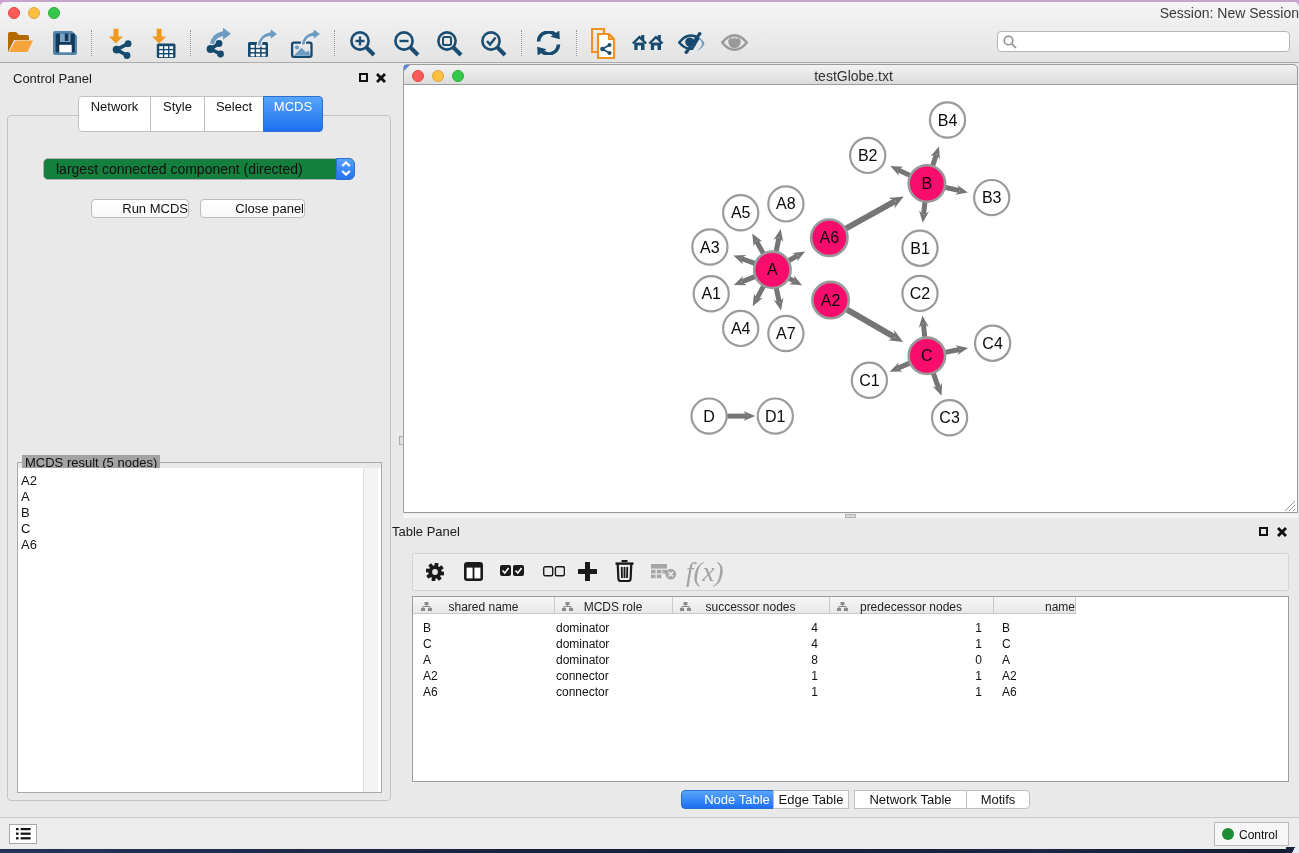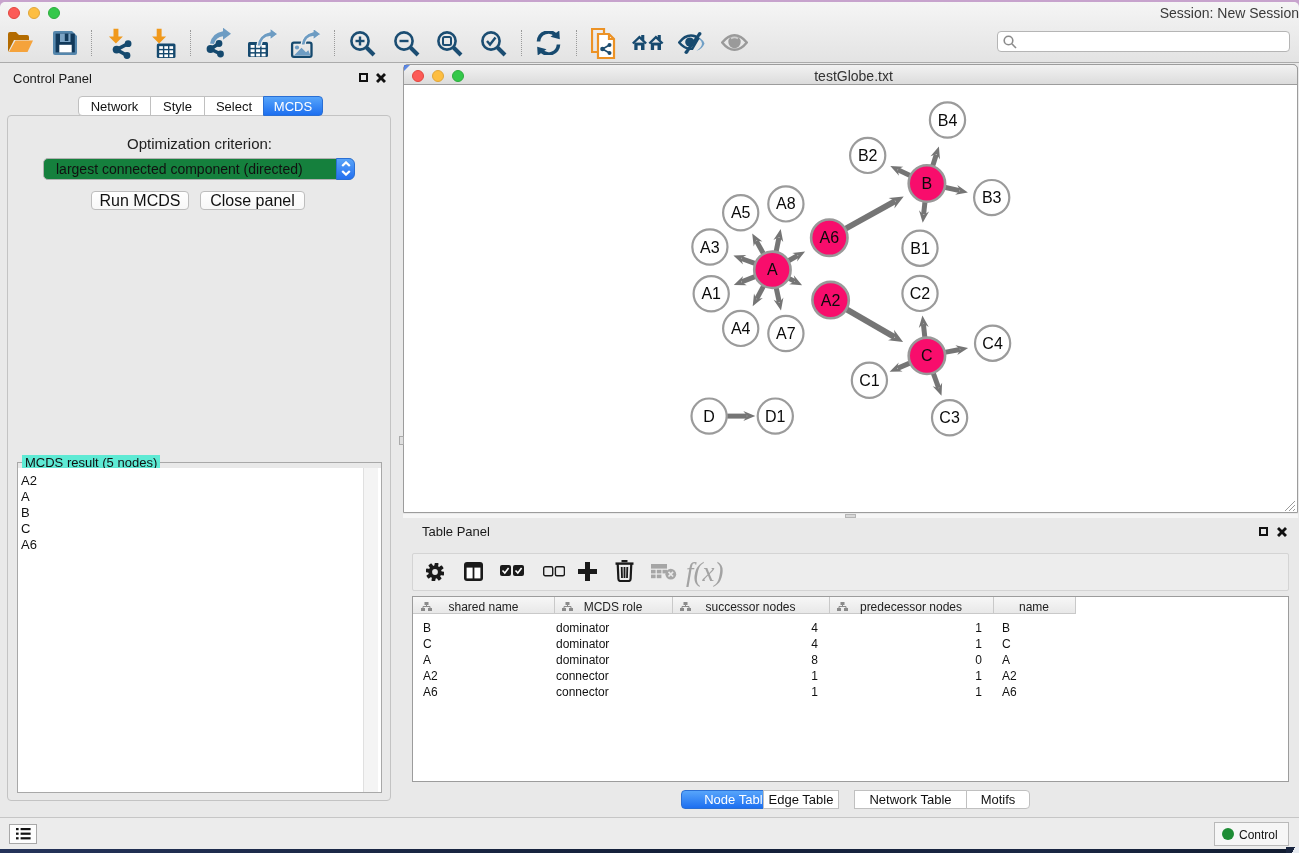--- a/index.html
+++ b/index.html
@@ -6,22 +6,22 @@
     font-family:"Liberation Sans", sans-serif; background:#e9e9e9; }
   .abs { position:absolute; }
   #page { position:relative; width:1299px; height:853px; }
   .tl { border-radius:50%; width:12px; height:12px; position:absolute; top:7px; }
   .sep { position:absolute; top:30px; height:26px; width:0;
          border-left:1px dotted #9a9a9a; }
   .icon { position:absolute; }
   .panel-title { font-size:13px; color:#1a1a1a; }
   .flo { position:absolute; width:9px; height:9px; border:2px solid #111; }
   .btn { position:absolute; background:linear-gradient(#ffffff,#f7f7f7);
-         border:1px solid #bdbdbd; border-radius:4px; font-size:16px;
-         color:#111; text-align:center; }
+         border:1px solid #bdbdbd; border-radius:4px; font-size:13px;
+         color:#111; text-align:right;margin-top:8px; }
   .tab { position:absolute; top:0; height:100%; border:1px solid #c0c0c0;
          background:#fff; font-size:13px; color:#111; text-align:center; }
   .blue-grad { background:linear-gradient(#57a5fb,#1d6ff0); color:#fff; }
 </style></head>
 <body>
 <div id="page">
 
 <div class="abs" style="left:0;top:0;width:1299px;height:2px;background:#c7a3cd;"></div>
 <div class="abs" style="left:0;top:0;width:8px;height:8px;background:radial-gradient(circle at 8px 8px, transparent 7px, #c7a3cd 7px);"></div>
 <div class="abs" style="right:0;top:0;width:8px;height:8px;background:radial-gradient(circle at 0 8px, transparent 7px, #c7a3cd 7px);"></div>
@@ -186,43 +186,42 @@
 
 <div class="abs panel-title" style="left:13px;top:71px;">Control Panel</div>
 <div class="flo" style="left:359px;top:73px;"></div>
 <svg class="abs" style="left:375px;top:72px" width="12" height="12" viewBox="0 0 12 12">
  <path d="M1,3 L3,1 L6,4 L9,1 L11,3 L8,6 L11,9 L9,11 L6,8 L3,11 L1,9 L4,6 Z" fill="#111"></path>
 </svg>
 
 <div class="abs" style="left:7px;top:115px;width:384px;height:686px;
      border:1px solid #c3c3c3;border-radius:4px;"></div>
 
-<div class="abs" style="left:78px;top:96px;width:245px;height:20px;">
+<div class="abs" style="left:78px;top:96px;width:245px;height:36px;">
   <div class="tab" style="left:0;width:73px;border-radius:4px 0 0 4px;line-height:19px;">Network</div>
   <div class="tab" style="left:72px;width:55px;line-height:19px;">Style</div>
   <div class="tab" style="left:126px;width:60px;line-height:19px;">Select</div>
   <div class="tab blue-grad" style="left:185px;width:60px;border-radius:0 4px 4px 0;border-color:#2a6fd4;line-height:19px;">MCDS</div>
 </div>
-<div class="abs" style="left:0;top:135px;width:399px;text-align:center;font-size:15px;color:#222;">Optimization criterion:</div>
 
 <div class="abs" style="left:43px;top:158px;width:311px;height:22px;background:#15803d;
      border:1px solid #b1b1b1;border-radius:5px;color:#111;
      line-height:21px;padding-left:12px;font-size:14px;">largest connected component (directed)</div>
 <div class="abs" style="left:336px;top:158px;width:19px;height:22px;
      background:linear-gradient(#58a3f8,#2470f0);border:1px solid #2a6fd4;
      border-radius:0 6px 6px 0;"></div>
 <svg class="abs" style="left:341px;top:161px" width="10" height="15" viewBox="0 0 10 15">
  <path d="M1.2,5 L5,1.4 L8.8,5" fill="none" stroke="#fff" stroke-width="2.2"></path>
  <path d="M1.2,10 L5,13.6 L8.8,10" fill="none" stroke="#fff" stroke-width="2.2"></path>
 </svg>
 <div class="btn" style="left:91px;top:191px;width:98px;height:19px;line-height:18px;">Run MCDS</div>
 <div class="btn" style="left:200px;top:191px;width:105px;height:19px;line-height:18px;">Close panel</div>
 
 <div class="abs" style="left:17px;top:462px;width:365px;height:331px;border:1px solid #a8a8a8;"></div>
-<div class="abs" style="left:22px;top:455px;background:#5eead4;padding:0 3px;font-size:13px;color:#111;">MCDS result (5 nodes)</div>
+<div class="abs" style="left:22px;top:455px;background:#a3a3a3;padding:0 3px;font-size:13px;color:#111;">MCDS result (5 nodes)</div>
 <div class="abs" style="left:18px;top:468px;width:363px;height:324px;background:#fff;"></div>
 <div class="abs" style="left:363px;top:468px;width:15px;height:324px;background:#f4f4f4;border-left:1px solid #e0e0e0;"></div>
 <div class="abs" style="left:21px;top:473px;font-size:13px;color:#111;line-height:16.1px;">A2<br>A<br>B<br>C<br>A6</div>
 
 <div class="abs" style="left:403px;top:64px;width:895px;height:449px;background:#fff;
      border:1px solid #9c9c9c;border-radius:5px 5px 0 0;"></div>
 <div class="abs" style="left:403px;top:64px;width:895px;height:21px;
      background:linear-gradient(#f2f2f2,#dcdcdc);border:1px solid #9c9c9c;
      border-radius:5px 5px 0 0;"></div>
 <div class="tl" style="left:412px;top:70px;background:#fc5b57;border:1px solid #e2463f;"></div>
@@ -318,21 +317,21 @@
 <circle cx="466.4" cy="295.3" r="17.6" fill="#fff" stroke="#9b9b9b" stroke-width="2.2"></circle>
 <text x="466.4" y="300.8" text-anchor="middle" font-size="16" fill="#0a0a0a">C1</text>
 <circle cx="546.6" cy="332.8" r="17.6" fill="#fff" stroke="#9b9b9b" stroke-width="2.2"></circle>
 <text x="546.6" y="338.3" text-anchor="middle" font-size="16" fill="#0a0a0a">C3</text>
 <circle cx="306.1" cy="331.1" r="17.6" fill="#fff" stroke="#9b9b9b" stroke-width="2.2"></circle>
 <text x="306.1" y="336.6" text-anchor="middle" font-size="16" fill="#0a0a0a">D</text>
 <circle cx="372.3" cy="331.1" r="17.6" fill="#fff" stroke="#9b9b9b" stroke-width="2.2"></circle>
 <text x="372.3" y="336.6" text-anchor="middle" font-size="16" fill="#0a0a0a">D1</text>
 </svg>
 
-<div class="abs panel-title" style="left:422px;top:524px;">Table Panel</div>
+<div class="abs panel-title" style="left:392px;top:524px;">Table Panel</div>
 <div class="flo" style="left:1259px;top:527px;"></div>
 <svg class="abs" style="left:1276px;top:526px" width="12" height="12" viewBox="0 0 12 12">
  <path d="M1,3 L3,1 L6,4 L9,1 L11,3 L8,6 L11,9 L9,11 L6,8 L3,11 L1,9 L4,6 Z" fill="#111"></path>
 </svg>
 
 <div class="abs" style="left:412px;top:553px;width:877px;height:38px;background:#ededed;border:1px solid #d4d4d4;border-radius:2px;"></div>
 <svg class="abs" style="left:426px;top:563px" width="18" height="18" viewBox="0 0 18 18">
  <rect x="7.1" y="-0.3" width="3.8" height="4.6" rx="0.7" transform="rotate(11 9.0 9.0)" fill="#1a1a1a"></rect>
  <rect x="7.1" y="-0.3" width="3.8" height="4.6" rx="0.7" transform="rotate(56 9.0 9.0)" fill="#1a1a1a"></rect>
  <rect x="7.1" y="-0.3" width="3.8" height="4.6" rx="0.7" transform="rotate(101 9.0 9.0)" fill="#1a1a1a"></rect>
@@ -422,21 +421,21 @@
 <div class="abs" style="left:829px;top:600px;width:164px;text-align:center;font-size:12px;color:#222;">predecessor nodes</div>
 <svg class="abs" style="left:837px;top:602px" width="11" height="9" viewBox="0 0 11 9">
       <g fill="#8a8a8a">
         <rect x="3.5" y="0" width="4" height="3"></rect>
         <rect x="0" y="6" width="4" height="3"></rect>
         <rect x="7" y="6" width="4" height="3"></rect>
       </g>
       <path d="M5.5,3 L5.5,4.5 M2,6 L2,4.5 L9,4.5 L9,6" stroke="#8a8a8a" stroke-width="1" fill="none"></path>
     </svg>
 <div class="abs" style="left:1075px;top:597px;width:1px;height:17px;background:#c9c9c9;"></div>
-<div class="abs" style="left:993px;top:600px;width:82px;text-align:center;font-size:12px;color:#222;">name</div>
+<div class="abs" style="left:993px;top:600px;width:82px;text-align:right;font-size:12px;color:#222;">name</div>
 <div class="abs" style="left:423px;top:621px;font-size:12px;color:#111;">B</div>
 <div class="abs" style="left:556px;top:621px;font-size:12px;color:#111;">dominator</div>
 <div class="abs" style="left:672px;top:621px;width:146px;text-align:right;font-size:12px;color:#111;">4</div>
 <div class="abs" style="left:829px;top:621px;width:153px;text-align:right;font-size:12px;color:#111;">1</div>
 <div class="abs" style="left:1002px;top:621px;font-size:12px;color:#111;">B</div>
 <div class="abs" style="left:423px;top:637px;font-size:12px;color:#111;">C</div>
 <div class="abs" style="left:556px;top:637px;font-size:12px;color:#111;">dominator</div>
 <div class="abs" style="left:672px;top:637px;width:146px;text-align:right;font-size:12px;color:#111;">4</div>
 <div class="abs" style="left:829px;top:637px;width:153px;text-align:right;font-size:12px;color:#111;">1</div>
 <div class="abs" style="left:1002px;top:637px;font-size:12px;color:#111;">C</div>
@@ -450,21 +449,21 @@
 <div class="abs" style="left:672px;top:669px;width:146px;text-align:right;font-size:12px;color:#111;">1</div>
 <div class="abs" style="left:829px;top:669px;width:153px;text-align:right;font-size:12px;color:#111;">1</div>
 <div class="abs" style="left:1002px;top:669px;font-size:12px;color:#111;">A2</div>
 <div class="abs" style="left:423px;top:685px;font-size:12px;color:#111;">A6</div>
 <div class="abs" style="left:556px;top:685px;font-size:12px;color:#111;">connector</div>
 <div class="abs" style="left:672px;top:685px;width:146px;text-align:right;font-size:12px;color:#111;">1</div>
 <div class="abs" style="left:829px;top:685px;width:153px;text-align:right;font-size:12px;color:#111;">1</div>
 <div class="abs" style="left:1002px;top:685px;font-size:12px;color:#111;">A6</div>
 <div class="abs" style="left:672px;top:790px;width:358px;height:19px;">
   <div class="tab blue-grad" style="left:9px;width:112px;border-radius:4px 0 0 4px;border-color:#2a6fd4;line-height:18px;">Node Table</div>
-  <div class="tab" style="left:91px;width:76px;line-height:18px;">Edge Table</div>
+  <div class="tab" style="left:101px;width:76px;line-height:18px;">Edge Table</div>
   <div class="tab" style="left:182px;width:113px;line-height:18px;">Network Table</div>
   <div class="tab" style="left:294px;width:64px;border-radius:0 4px 4px 0;line-height:18px;">Motifs</div>
 </div>
 
 <div class="abs" style="left:0;top:817px;width:1299px;height:32px;background:#ececec;border-top:1px solid #c6c6c6;"></div>
 <div class="abs" style="left:9px;top:824px;width:28px;height:20px;background:#fdfdfd;border:1px solid #a8a8a8;"></div>
 <svg class="abs" style="left:16px;top:828px" width="15" height="12" viewBox="0 0 15 12">
  <g fill="#111">
         <rect x="0" y="0" width="2.6" height="2.2"></rect>
         <rect x="0" y="4.6" width="2.6" height="2.2"></rect>

